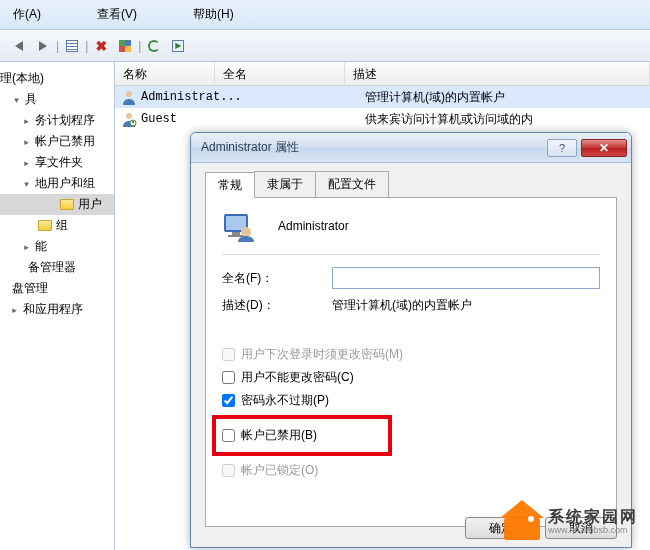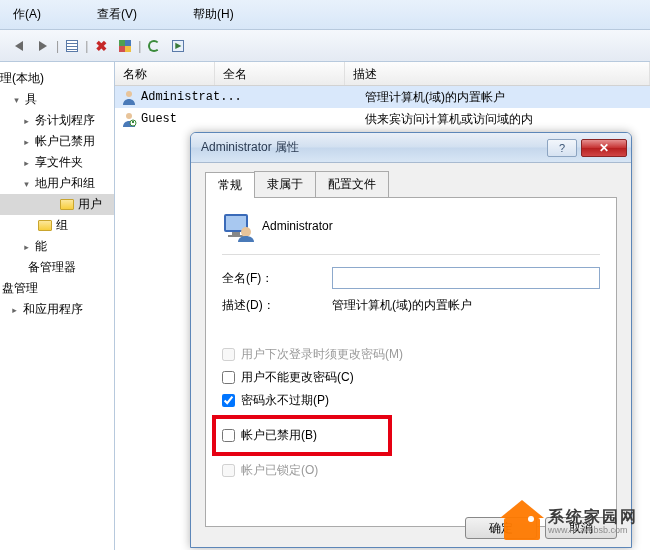--- a/index.html
+++ b/index.html
@@ -36,21 +36,21 @@
 .dlg-title { height:30px; background:linear-gradient(to bottom,#e9eff7,#d2e0f0 48%,#c5d7ec 52%,#d8e6f5); border-bottom:1px solid #a8bad0; display:flex; padding:6px 4px 0 10px; border-radius:5px 5px 0 0; color:#2b3b52; }
 .dlg-title-text { flex:1; }
 .dlg-btn { width:30px; height:18px; margin-left:4px; background:linear-gradient(to bottom,#f2f6fb,#d6e2f1); border:1px solid #8ca4c1; border-radius:2px; display:flex; align-items:center; justify-content:center; font-size:11px; color:#3a5576; }
 .dlg-btn.close { width:46px; background:linear-gradient(to bottom,#e68f8f,#c73535 48%,#b72020 52%,#d04545); border-color:#8a2424; color:#fff; font-weight:bold; font-size:12px; }
 
 .tabs { display:flex; margin:8px 0 0 14px; }
 .tab { padding:4px 12px; border:1px solid #aaa; border-bottom:none; background:#f0f0f0; margin-right:-1px; position:relative; }
 .tab.active { background:#fff; z-index:2; top:1px; }
 
 .tab-body { margin:0 14px 10px 14px; border:1px solid #aaa; background:#fff; height:330px; padding:12px 16px; position:relative; }
-.user-row { display:flex; align-items:center; gap:8px; }
+.user-row { display:flex; align-items:center; gap:24px; }
 .big-user-icon { width:32px; height:32px; }
 .big-user-icon svg { width:32px; height:32px; }
 .divider { height:1px; background:#ddd; margin:12px 0; }
 .field { display:flex; align-items:center; margin:8px 0; }
 .field-label { width:110px; }
 .field-input { flex:1; height:22px; border:1px solid #8da9cc; padding:0 4px; background:#fff; }
 .field-text { flex:1; }
 .check-row { display:flex; align-items:center; margin:6px 0; gap:6px; }
 .check-row input { width:13px; height:13px; }
 .check-row.dis { color:#9a9a9a; }
@@ -136,21 +136,21 @@
       <span class="folder-icon"></span>
       <span>组</span>
     </div>
   <div class="tree-item" style="padding-left:22px">
       <span class="exp">▸</span>
       <span>能</span>
     </div>
   <div class="tree-item" style="padding-left:28px">
       <span>备管理器</span>
     </div>
-  <div class="tree-item" style="padding-left:2px">
+  <div class="tree-item" style="padding-left:12px">
       <span>盘管理</span>
     </div>
   <div class="tree-item" style="padding-left:10px">
       <span class="exp">▸</span>
       <span>和应用程序</span>
     </div>
 </div>
 
 <div class="list-area">
   <div class="list-header">

